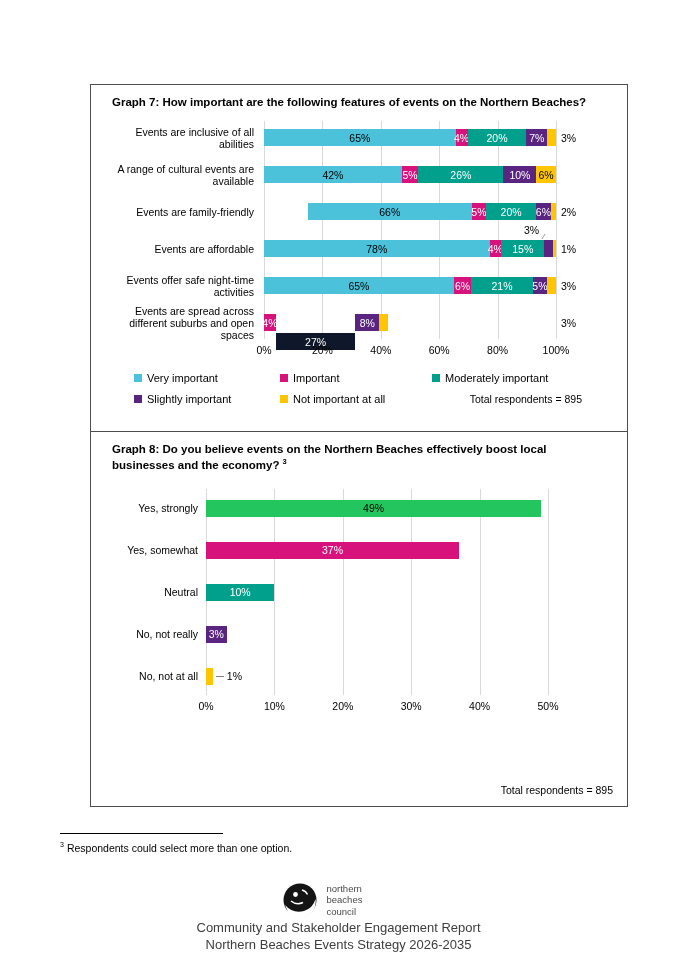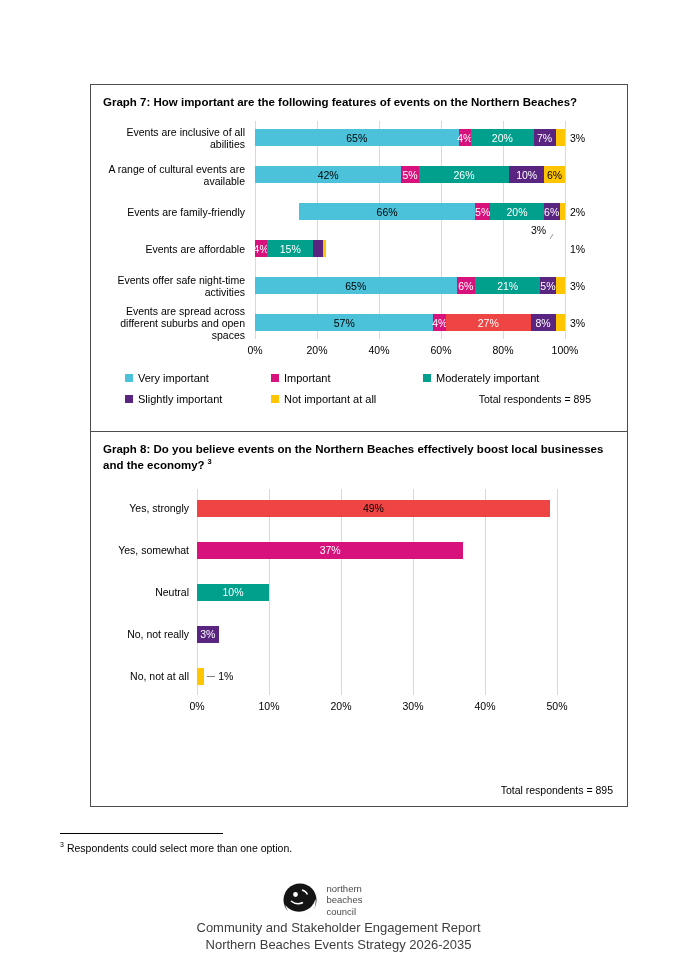--- a/index.html
+++ b/index.html
@@ -3,21 +3,21 @@
 <meta charset="utf-8">
 <style>
   * { box-sizing: border-box; margin: 0; padding: 0; }
   html, body { background: #ffffff; }
   body {
     width: 675px; height: 954px; position: relative;
     font-family: "Liberation Sans", sans-serif; color: #000;
   }
   .graph-box {
     position: absolute; left: 90px; width: 538px;
-    border: 1px solid #4d4d4d; background: #fff; padding: 9px 12px;
+    border: 1px solid #4d4d4d; background: #fff; padding: 9px 21px;
   }
   #graph7-box { top: 84px; height: 354px; }
   #graph8-box { top: 431px; height: 376px; }
   .box-title { font-size: 11.5px; font-weight: bold; line-height: 1.4; color: #000; }
   .title-sup { font-size: 7.5px; vertical-align: super; margin-left: 3px; font-weight: bold; }
 
   
   .plot { position: relative; }
   .grid { position: absolute; top: 2px; bottom: 2px; }
   .vline { position: absolute; top: 0; bottom: 0; width: 1px; background: #d9d9d9; }
@@ -171,20 +171,23 @@
               </div>
               <div class="seg" style="width: 2.0202%; background: rgb(255, 198, 0);"></div>
             </div>
             <span class="outside-label">2%</span>
           </div>
         </div>
         <div class="g7-row">
           <div class="row-label">Events are affordable</div>
           <div class="barwrap">
             <div class="bar">
+              <div class="seg" style="width: 77.2277%; background: rgb(75, 194, 217);">
+                <span class="seg-label" style="color: rgb(0, 0, 0);">78%</span>
+              </div>
               <div class="seg" style="width: 3.9604%; background: rgb(216, 18, 125);">
                 <span class="seg-label" style="color: rgb(255, 255, 255);">4%</span>
               </div>
               <div class="seg" style="width: 14.8515%; background: rgb(0, 160, 141);">
                 <span class="seg-label" style="color: rgb(255, 255, 255);">15%</span>
               </div>
               <div class="seg" style="width: 2.9703%; background: rgb(90, 37, 128);"></div>
               <div class="seg" style="width: 0.990099%; background: rgb(255, 198, 0);"></div>
             </div>
             <span class="outside-label">1%</span>
@@ -210,27 +213,24 @@
               </div>
               <div class="seg" style="width: 3%; background: rgb(255, 198, 0);"></div>
             </div>
             <span class="outside-label">3%</span>
           </div>
         </div>
         <div class="g7-row">
           <div class="row-label">Events are spread across different suburbs and open spaces</div>
           <div class="barwrap">
             <div class="bar">
-              <div class="seg" style="width: 57.5758%; background: rgb(75, 194, 217);">
-                <span class="seg-label" style="color: rgb(0, 0, 0);">57%</span>
-              </div>
               <div class="seg" style="width: 4.0404%; background: rgb(216, 18, 125);">
                 <span class="seg-label" style="color: rgb(255, 255, 255);">4%</span>
               </div>
-              <div class="seg" style="width: 27.2727%; background: #ef4444;">
+              <div class="seg" style="width: 27.2727%; background: #0f172a; margin-top: 19px;">
                 <span class="seg-label" style="color: rgb(255, 255, 255);">27%</span>
               </div>
               <div class="seg" style="width: 8.08081%; background: rgb(90, 37, 128);">
                 <span class="seg-label" style="color: rgb(255, 255, 255);">8%</span>
               </div>
               <div class="seg" style="width: 3.0303%; background: rgb(255, 198, 0);"></div>
             </div>
             <span class="outside-label">3%</span>
           </div>
         </div>
@@ -277,21 +277,21 @@
           <div class="vline" style="left: 0%;"></div>
           <div class="vline" style="left: 20%;"></div>
           <div class="vline" style="left: 40%;"></div>
           <div class="vline" style="left: 60%;"></div>
           <div class="vline" style="left: 80%;"></div>
           <div class="vline" style="left: 100%;"></div>
         </div>
         <div class="g8-row">
           <div class="row-label">Yes, strongly</div>
           <div class="barwrap">
-            <div class="g8-bar" style="width: 98%; background: #ef4444;">
+            <div class="g8-bar" style="width: 98%; background: #22c55e;">
               <span class="seg-label" style="color: rgb(0, 0, 0);">49%</span>
             </div>
           </div>
         </div>
         <div class="g8-row">
           <div class="row-label">Yes, somewhat</div>
           <div class="barwrap">
             <div class="g8-bar" style="width: 74%; background: rgb(216, 18, 125);">
               <span class="seg-label" style="color: rgb(255, 255, 255);">37%</span>
             </div>

